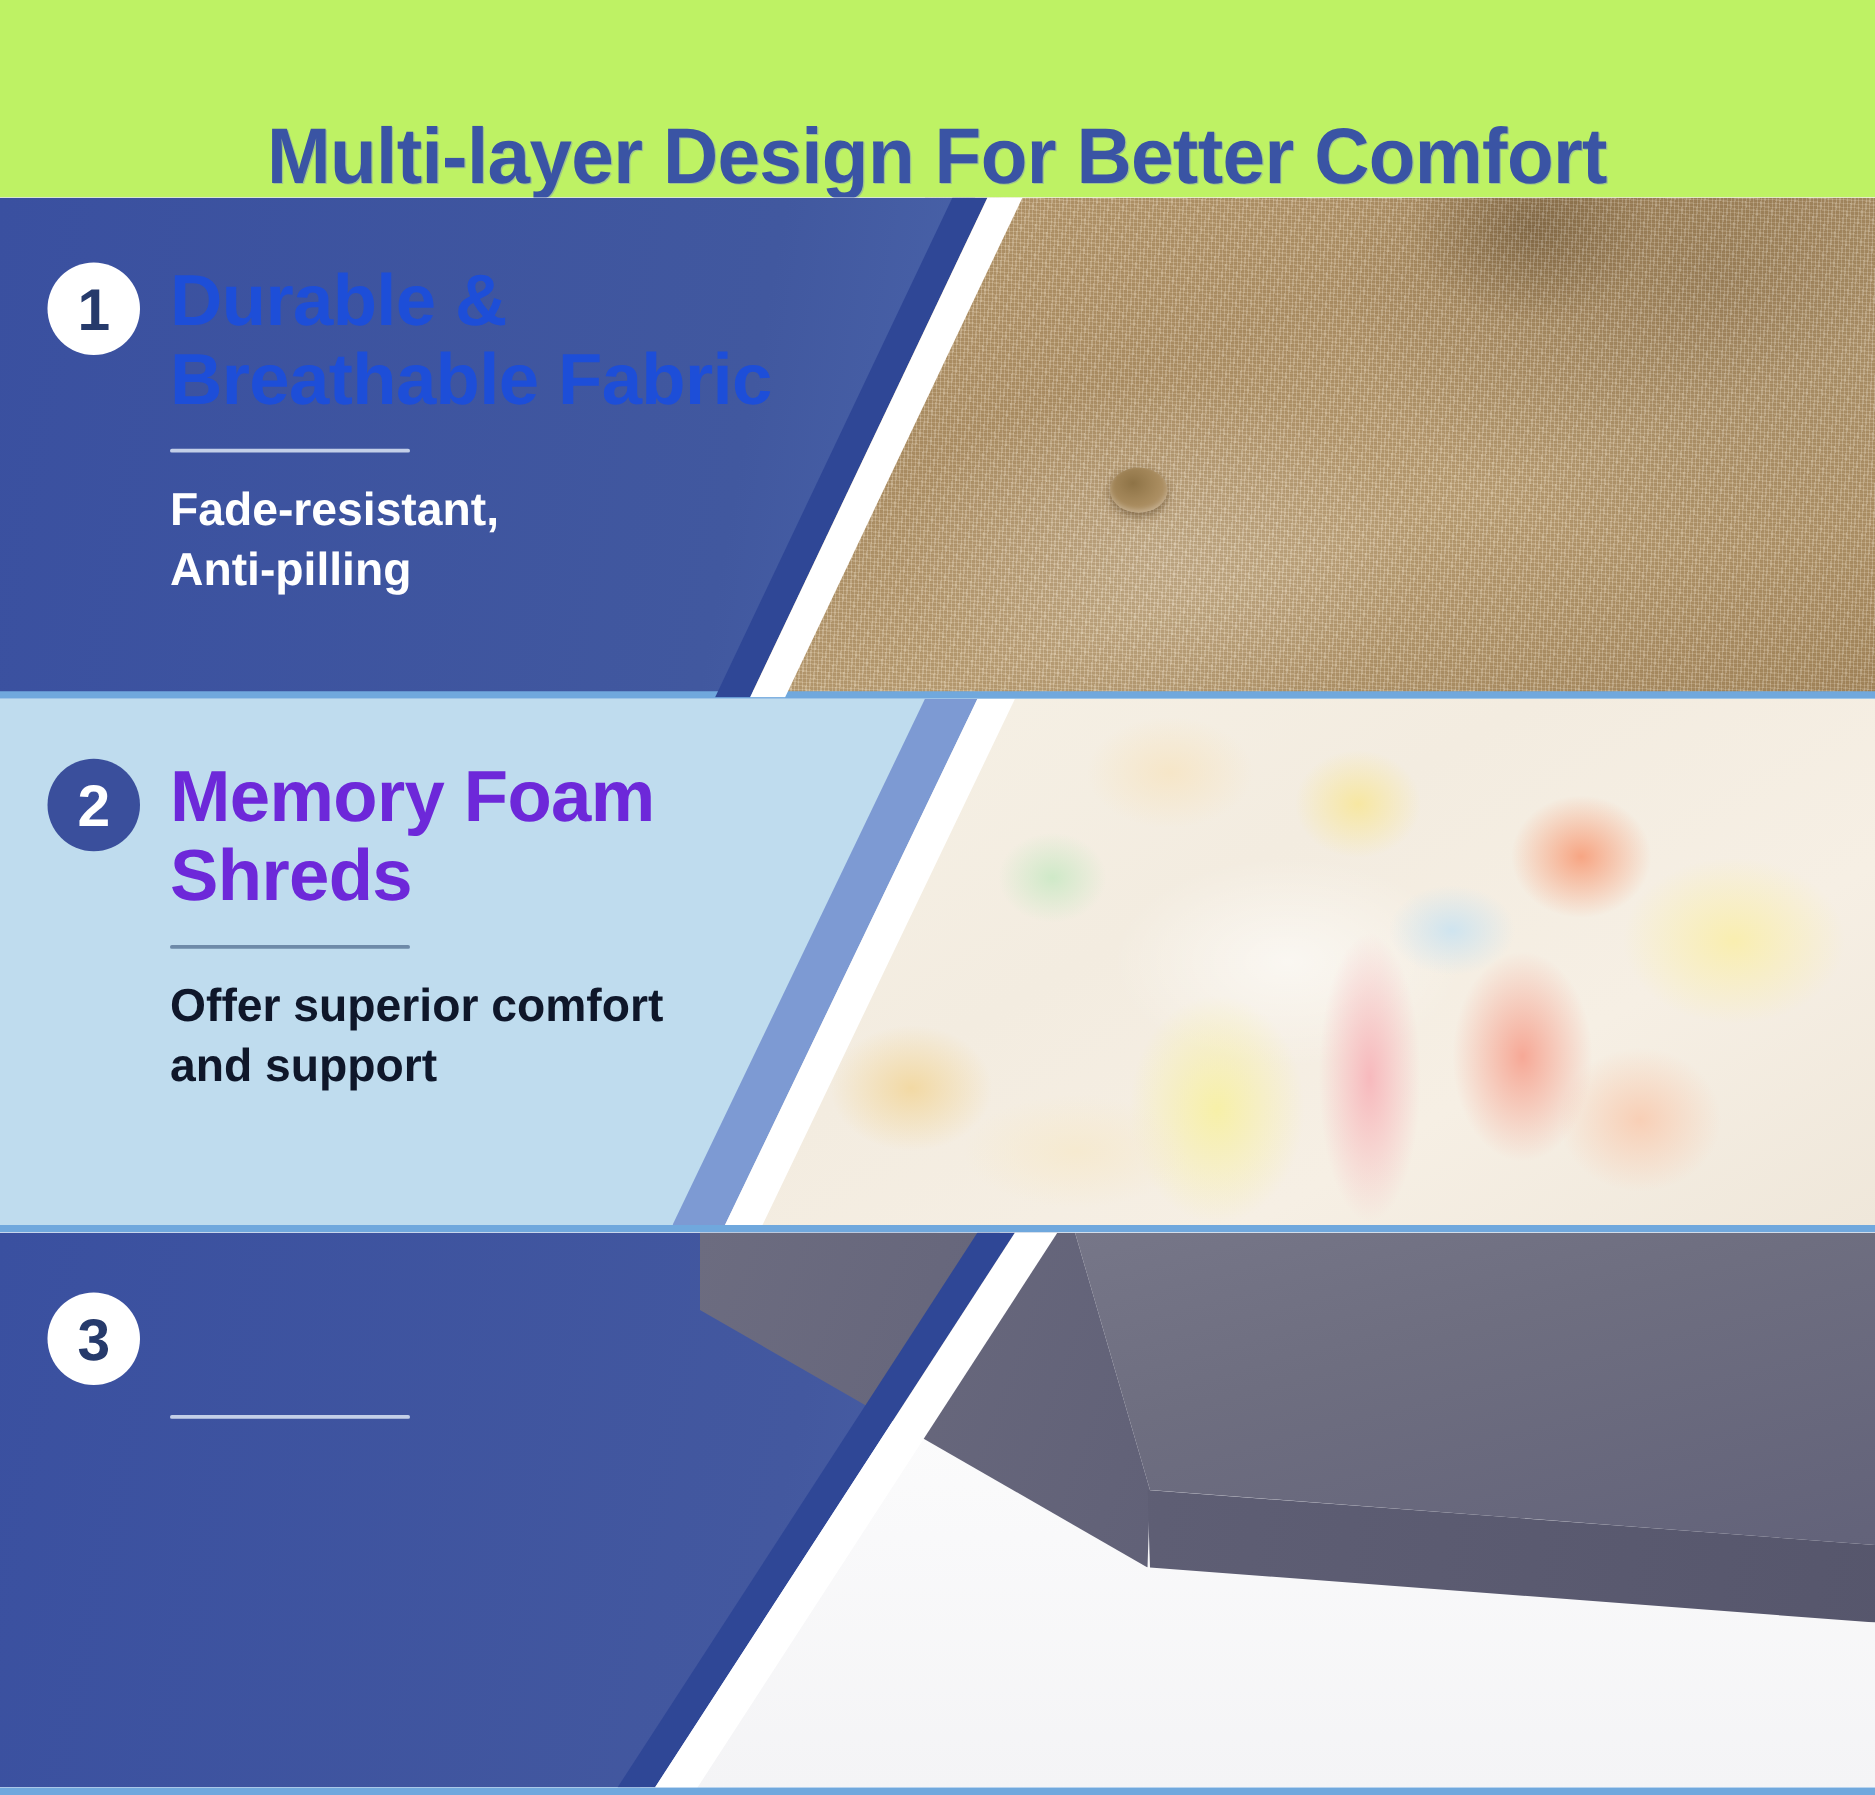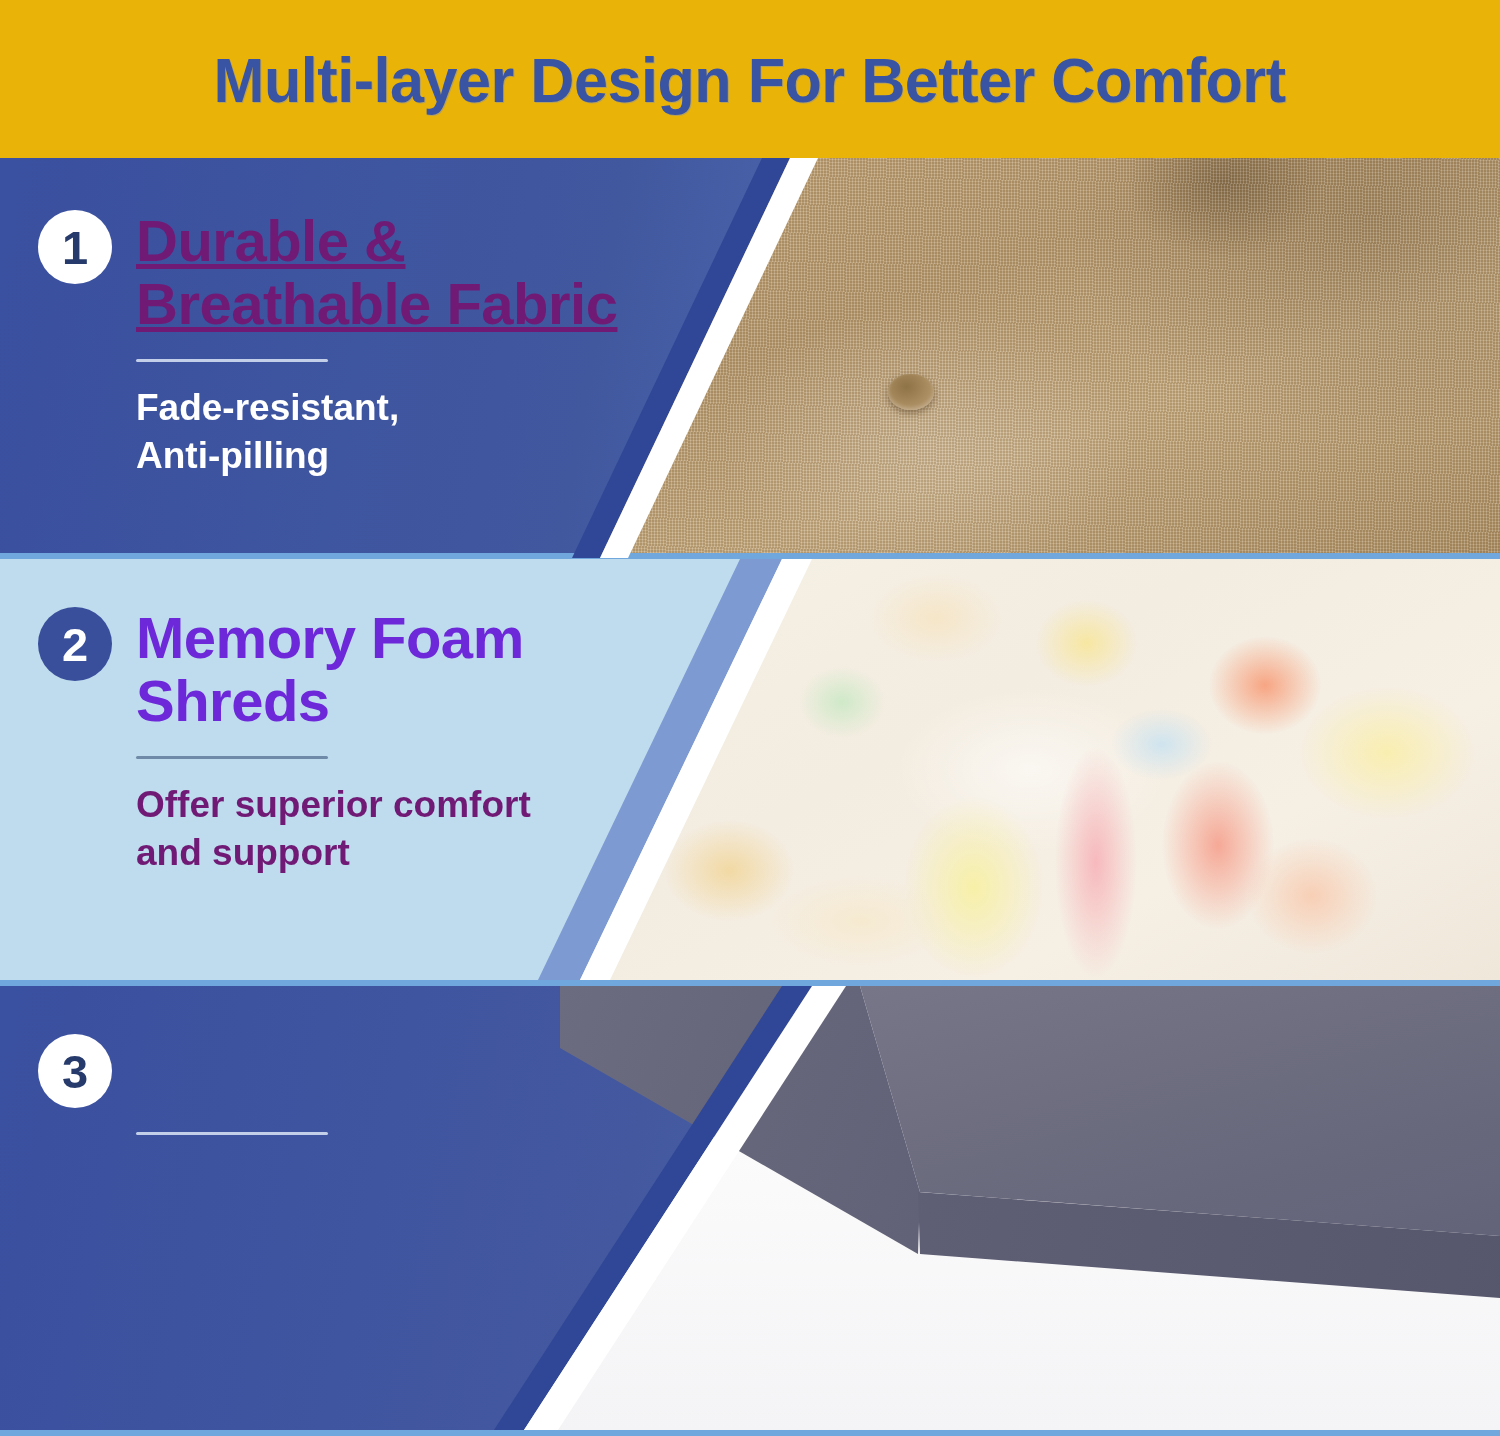--- a/index.html
+++ b/index.html
@@ -21,23 +21,23 @@
     overflow: hidden;
   }
 
   
   .title-bar {
     position: absolute;
     left: 0;
     top: 0;
     width: 1500px;
     height: 158px;
-    background: #eab308;
+    background: #bef264;
     display: flex;
-    align-items: center;
+    align-items: flex-end;
     justify-content: center;
     box-sizing: border-box;
     padding-top: 2px;
   }
   .title-text {
     font-size: 63px;
     font-weight: bold;
     color: #3a54a4;
     letter-spacing: -0.5px;
     transform: scaleX(0.97);
@@ -98,41 +98,41 @@
   .badge.on-light { background: #3a4f9c; color: #ffffff; }
 
   .headline {
     margin-left: 24px;
     font-size: 58px;
     font-weight: bold;
     line-height: 1.08;
     letter-spacing: -0.5px;
     white-space: pre-line;
   }
-  .headline.on-blue { color: #701a75; text-decoration: underline; }
+  .headline.on-blue { color: #1d4ed8; }
   .headline.on-light { color: #6d28d9; }
 
   .divider {
     height: 3px;
     width: 192px;
     margin: 24px 0 22px 98px;
     border-radius: 2px;
   }
   .divider.on-blue { background: #c3cfe8; }
   .divider.on-light { background: #6e8aa8; }
 
   .subtext {
     margin-left: 98px;
     font-size: 37px;
     font-weight: bold;
     line-height: 1.30;
     white-space: pre-line;
   }
   .subtext.on-blue { color: #ffffff; }
-  .subtext.on-light { color: #701a75; }
+  .subtext.on-light { color: #0f172a; }
 
   
   #panel-1 { top: 158px; height: 400px; background: #ffffff; }
   #panel-1 .photo {
     width: 920px;
     background:
       repeating-linear-gradient(92deg, rgba(255,255,255,0.16) 0 1px, rgba(120,88,48,0.10) 1px 3px),
       repeating-linear-gradient(3deg, rgba(255,255,255,0.10) 0 1px, rgba(100,72,38,0.12) 1px 3px),
       radial-gradient(ellipse 300px 200px at 38% 72%, rgba(255,255,255,0.20), rgba(0,0,0,0) 70%),
       radial-gradient(ellipse 420px 300px at 86% 16%, rgba(60,40,18,0.22), rgba(0,0,0,0) 72%),

